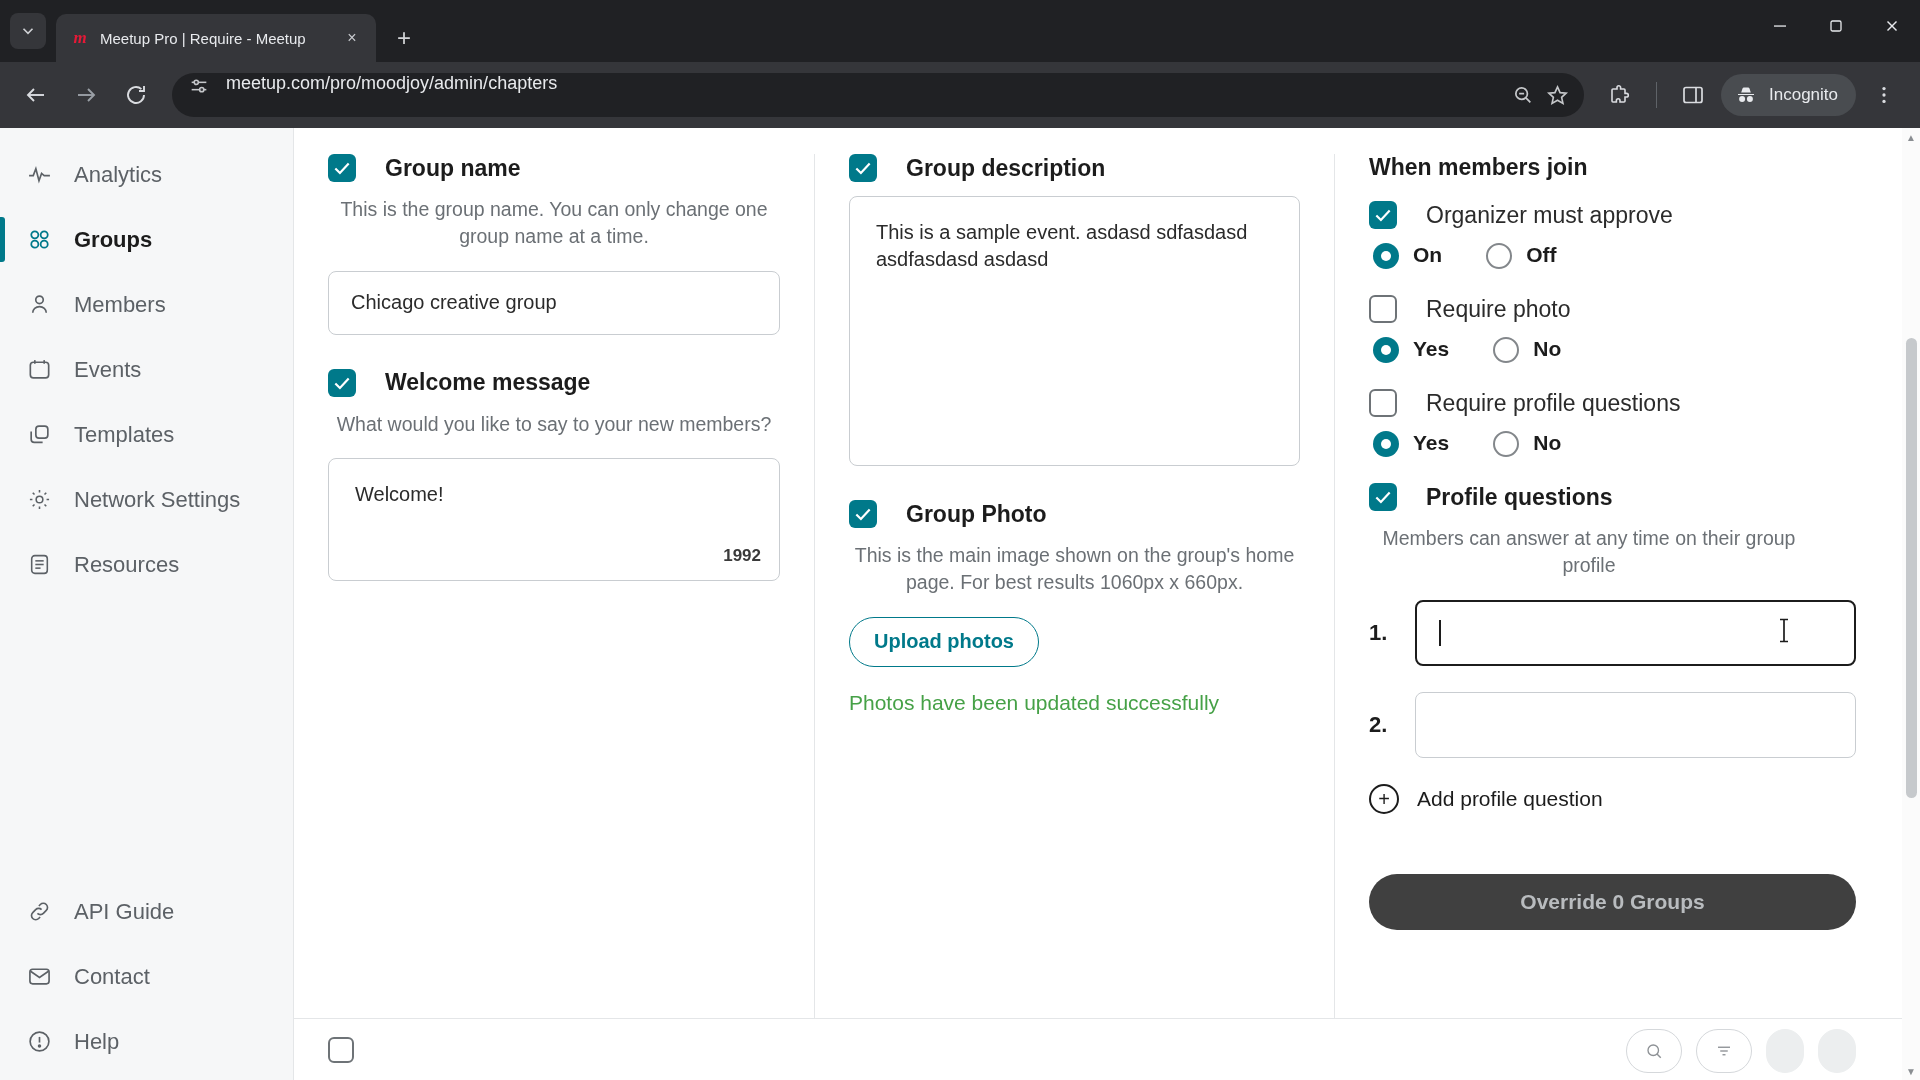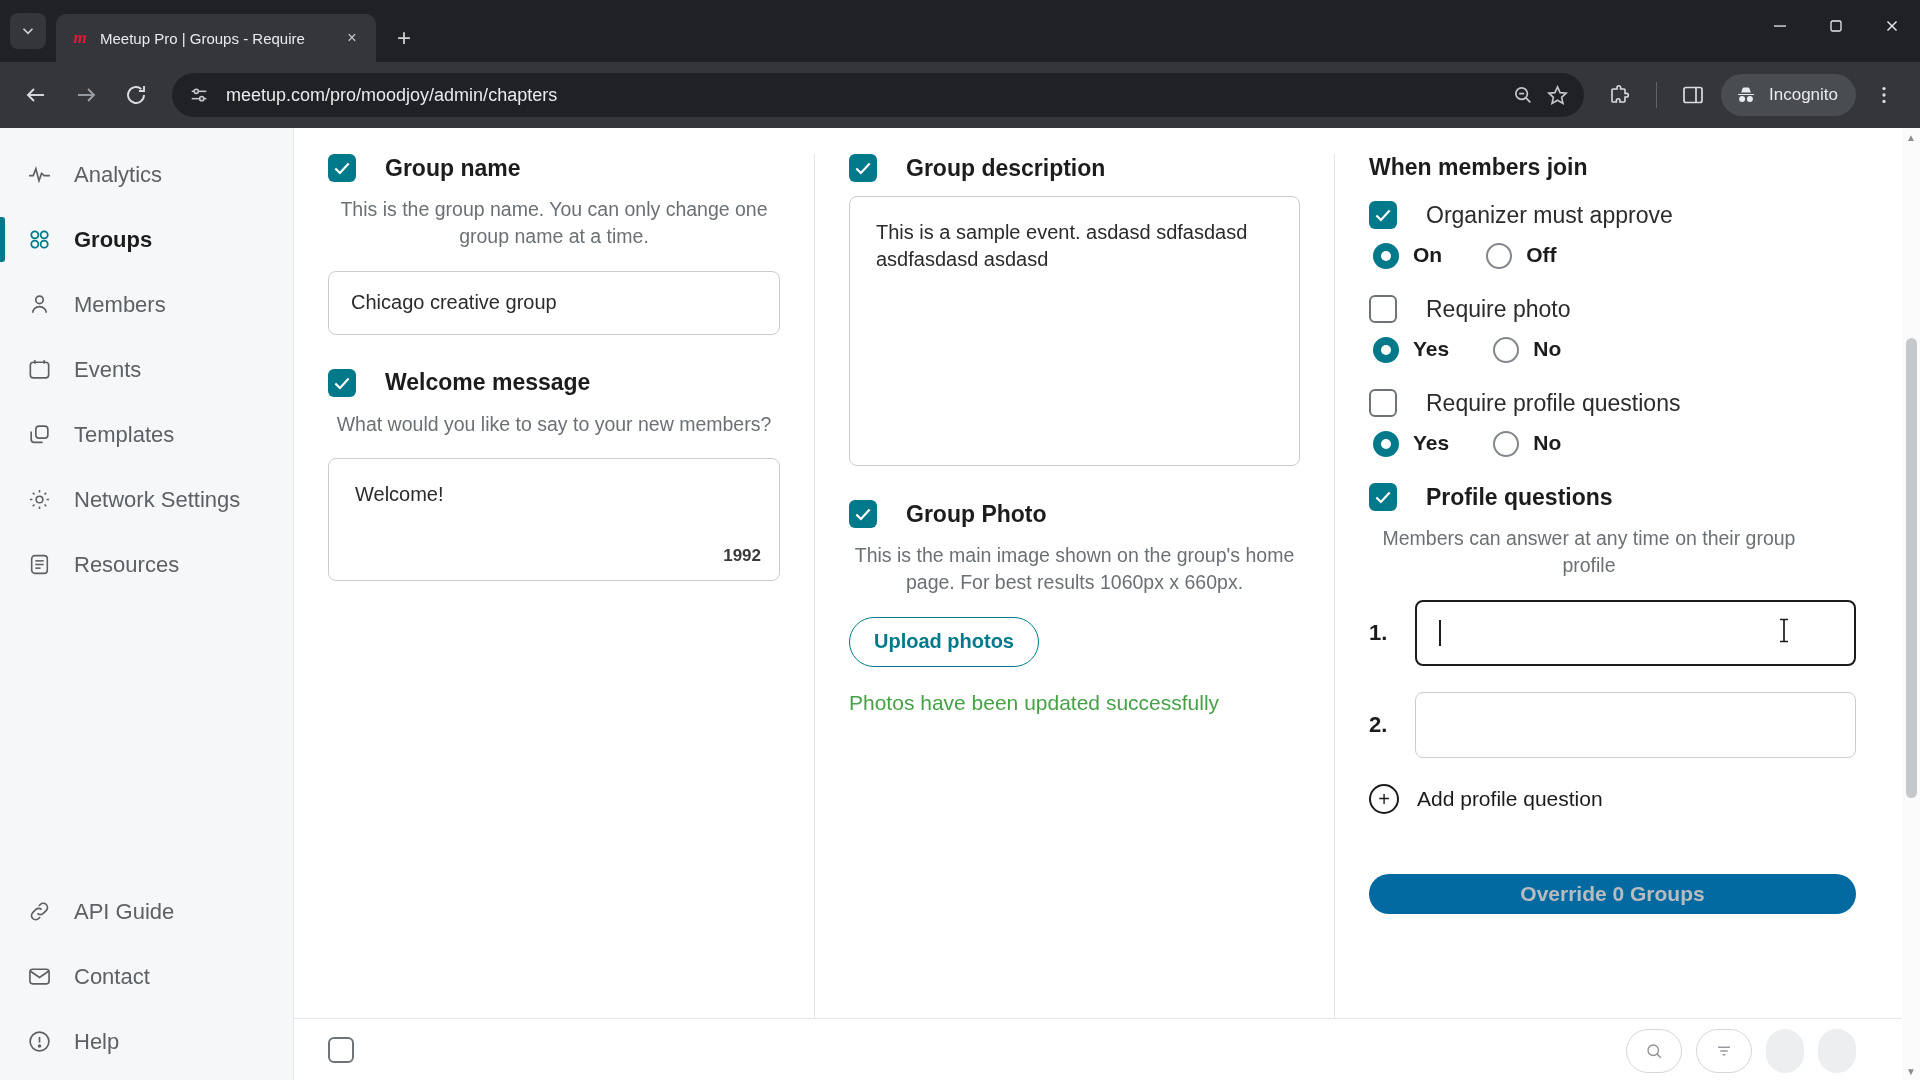--- a/index.html
+++ b/index.html
@@ -86,21 +86,21 @@
     width: 44px; height: 44px; border-radius: 50%;
     display: flex; align-items: center; justify-content: center;
     color: #dadce0;
   }
   .nav-btn.disabled { color: #9aa0a6; }
   .omnibox {
     flex: 1;
     height: 44px;
     background: #202124;
     border-radius: 22px;
-    display: flex; align-items: center;
+    display: flex; 
     padding: 0 14px;
     gap: 14px;
     margin: 0 8px;
   }
   .omni-icon {
     width: 26px; height: 26px;
     display: flex; align-items: center; justify-content: center;
     color: #c5c7ca;
   }
   .omni-url {
@@ -262,22 +262,22 @@
   .addq .plus {
     width: 30px; height: 30px; border-radius: 50%;
     border: 2px solid #1c1c1c;
     display: flex; align-items: center; justify-content: center;
     font-size: 20px; line-height: 1; color: #1c1c1c;
   }
   .addq .t { font-size: 21px; color: #1c1c1c; }
 
   .override {
     margin-top: 60px;
-    height: 40px; width: 100%;
-    background: #0369a1; color: #b9bcbf;
+    height: 56px; width: 100%;
+    background: #404040; color: #b9bcbf;
     border-radius: 28px;
     display: flex; align-items: center; justify-content: center;
     font-size: 21px; font-weight: bold;
   }
 
   .bottom-strip {
     height: 62px;
     border-top: 1px solid #e4e6e8;
     margin: 0 18px 0 0;
     border-left: 1px solid #e4e6e8;
@@ -321,21 +321,21 @@
 <div class="browser-titlebar">
   <div class="tabstrip-left">
     <div class="tab-search">
       <svg width="18" height="18" viewBox="0 0 24 24" fill="none" stroke="currentColor" stroke-width="2.2">
           <polyline points="6 9 12 15 18 9"></polyline>
         </svg>
     </div>
   </div>
   <div class="tab">
     <span class="tab-favicon">m</span>
-    <span class="tab-title">Meetup Pro | Groups - Require</span>
+    <span class="tab-title">Meetup Pro | Require - Meetup</span>
     <span class="tab-close">×</span>
   </div>
   <div class="new-tab">+</div>
   <div class="win-controls">
     <div class="win-btn">
       <svg width="16" height="16" viewBox="0 0 16 16">
           <rect x="2" y="7.4" width="12" height="1.3" fill="currentColor"></rect>
         </svg>
     </div>
     <div class="win-btn">

